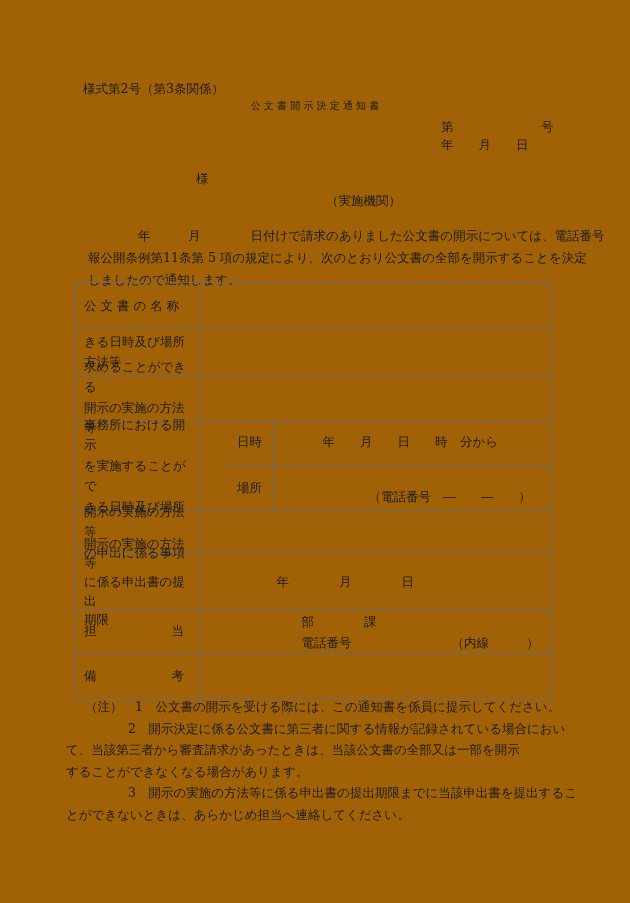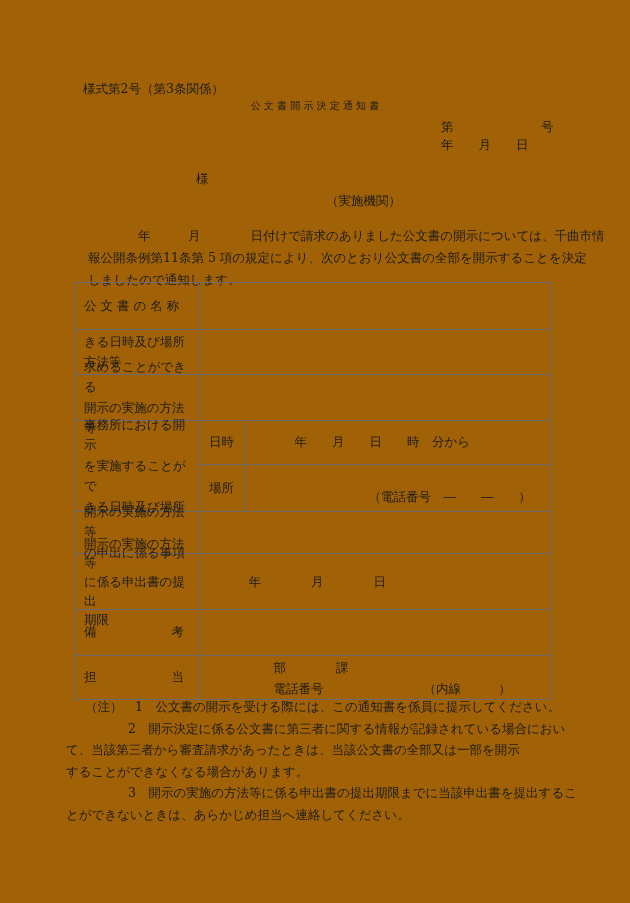--- a/index.html
+++ b/index.html
@@ -26,21 +26,21 @@
   
   .body-par{position:absolute;left:88px;top:225px;line-height:22px;}
   .bline{white-space:pre;}
   
   .form-table{
     position:absolute;left:74px;top:282px;width:478px;
     border:1px solid #6b6b6b;
     box-sizing:border-box;
     background:transparent;
   }
-  .trow{display:flex;box-sizing:border-box;border-top:1px solid #6b6b6b;}
+  .trow{display:flex;box-sizing:border-box;border-top:1px solid #6b6b6b;gap:28px;}
   .trow.first{border-top:none;}
   .tlabel{
     width:124px;box-sizing:border-box;
     border-right:1px solid #6b6b6b;
     padding:0 4px 0 9px;
     display:flex;flex-direction:column;justify-content:center;
     white-space:pre-line;
     line-height:20.5px;
   }
   .tvalue{
@@ -86,21 +86,21 @@
 <div class="page">
 
   <div class="abs form-number">様式第2号（第3条関係）</div>
   <div class="abs doc-title">公 文 書 開 示 決 定 通 知 書</div>
   <div class="abs doc-no">第　　　　　　　号</div>
   <div class="abs date-line">年　　月　　日</div>
   <div class="abs addressee">様</div>
   <div class="abs agency">（実施機関）</div>
 
   <div class="body-par">
-    <div class="bline">　　　　年　　　月　　　　日付けで請求のありました公文書の開示については、千曲市情</div>
+    <div class="bline">　　　　年　　　月　　　　日付けで請求のありました公文書の開示については、電話番号</div>
     <div class="bline">報公開条例第11条第 5 項の規定により、次のとおり公文書の全部を開示することを決定</div>
     <div class="bline">しましたので通知します。</div>
   </div>
 
   <div class="form-table">
 
     <div class="trow r1 first">
       <div class="tlabel">公 文 書 の 名 称</div>
       <div class="tvalue"></div>
     </div>
@@ -139,31 +139,31 @@
       <div class="tvalue"></div>
     </div>
 
     <div class="trow r6">
       <div class="tlabel">開示の実施の方法等
 に係る申出書の提出
 期限</div>
       <div class="tvalue">　　　年　　　　月　　　　日</div>
     </div>
 
-    <div class="trow r8">
-      <div class="tlabel">備　　　　　　考</div>
-      <div class="tvalue"></div>
-    </div>
-
     <div class="trow r7">
       <div class="tlabel">担　　　　　　当</div>
       <div class="tvalue">
         <div>　　　　　部　　　　課</div>
         <div>　　　　　電話番号　　　　　　　　（内線　　　）</div>
       </div>
+    </div>
+
+    <div class="trow r8">
+      <div class="tlabel">備　　　　　　考</div>
+      <div class="tvalue"></div>
     </div>
 
   </div>
 
   <div class="notes">
     <div class="nline nl-head">（注）　1　公文書の開示を受ける際には、この通知書を係員に提示してください。</div>
     <div class="nline nl-num">2　開示決定に係る公文書に第三者に関する情報が記録されている場合におい</div>
     <div class="nline nl-cont">て、当該第三者から審査請求があったときは、当該公文書の全部又は一部を開示</div>
     <div class="nline nl-cont">することができなくなる場合があります。</div>
     <div class="nline nl-num">3　開示の実施の方法等に係る申出書の提出期限までに当該申出書を提出するこ</div>

